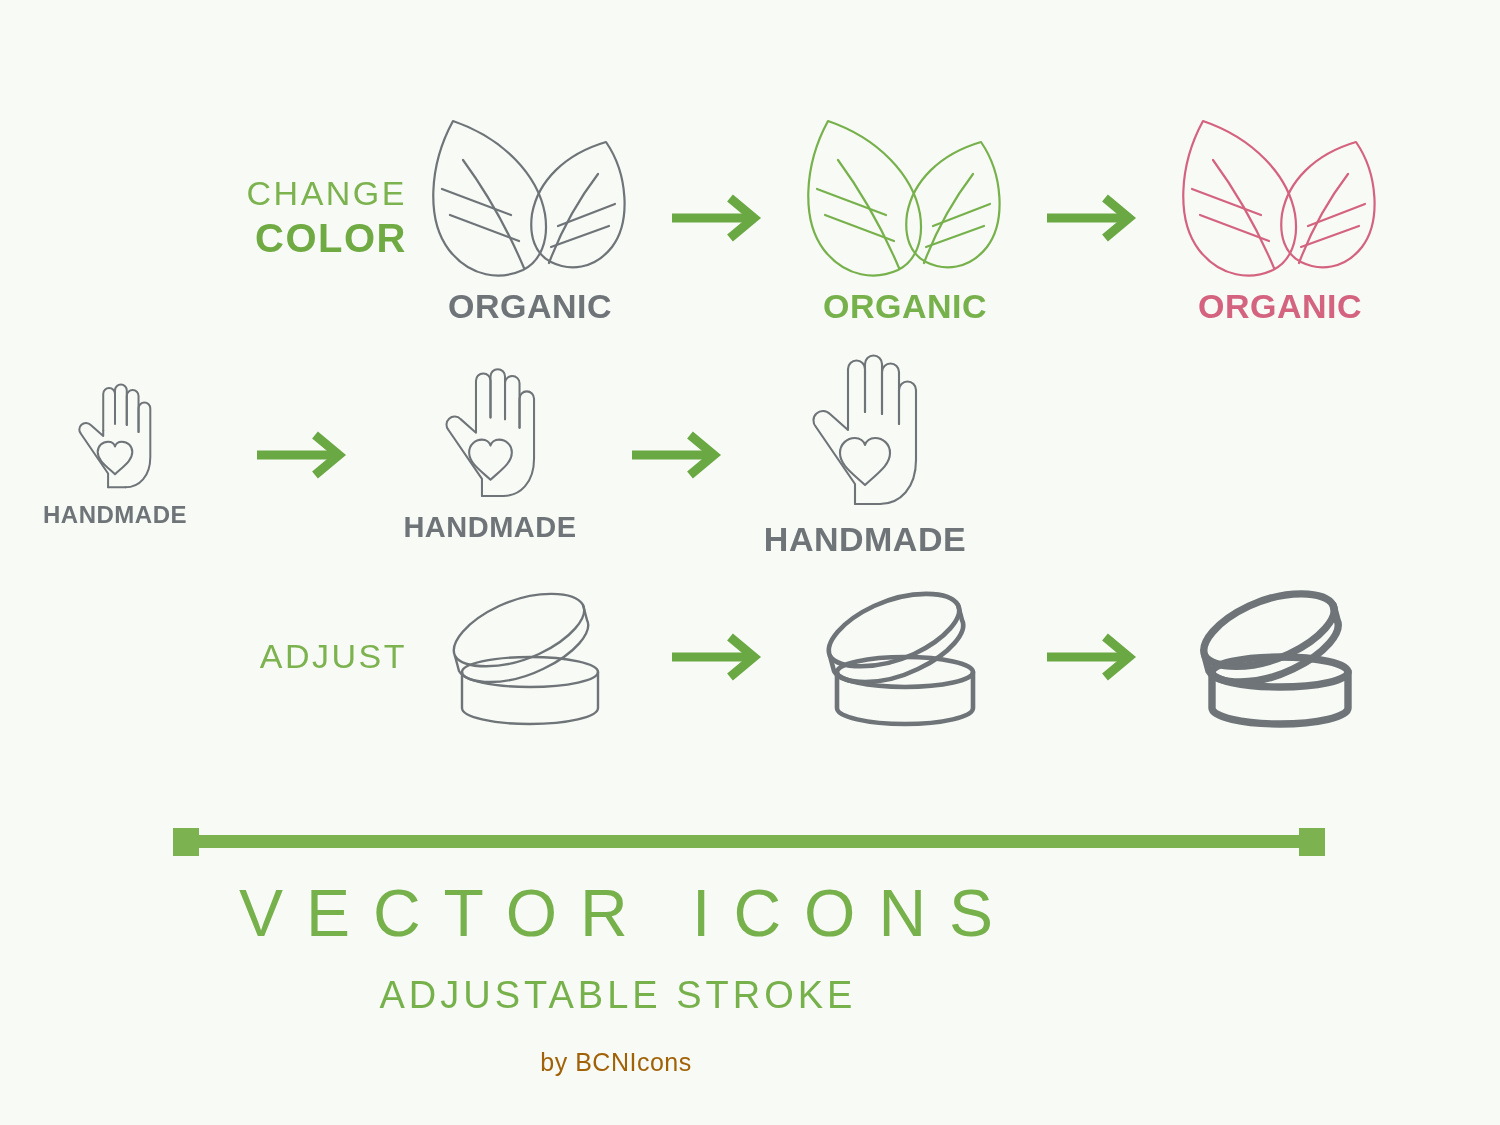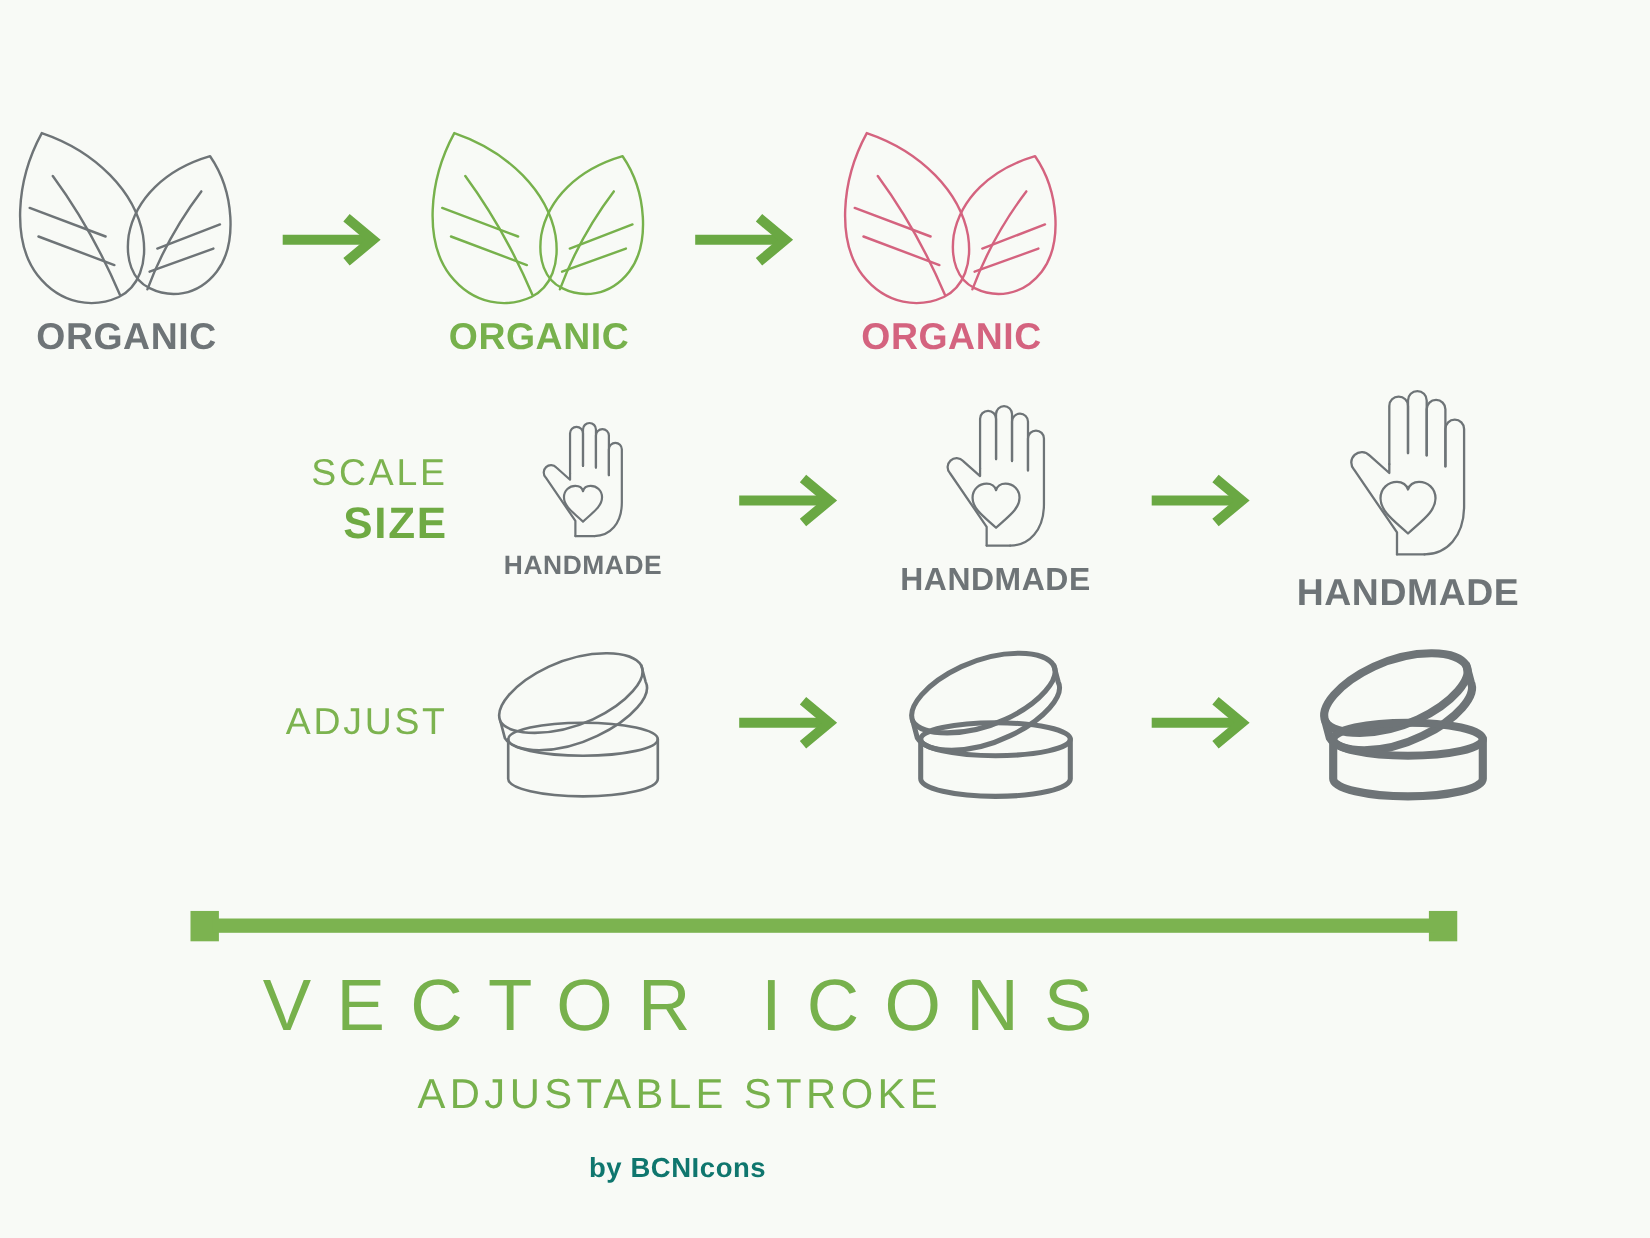--- a/index.html
+++ b/index.html
@@ -130,36 +130,40 @@
   #sub-title {
     color: #77b14c;
     font-size: 38px;
     font-weight: 300;
     letter-spacing: 4px;
     line-height: 1;
     margin: 30px 0 0 0;
     padding-left: 4px;
   }
   #byline {
-    color: #0f766e;
+    color: #a16207;
     font-size: 25px;
-    font-weight: 700;
+    font-weight: 400;
     letter-spacing: 0.5px;
     line-height: 1;
     margin: 36px 0 0 0;
   }
 
   svg { display: block; }
 </style>
 </head>
 <body>
 
 <div id="stage">
 
   <div class="row" id="row-color">
+    <div class="row-label">
+      <span class="lbl-top">CHANGE</span>
+      <span class="lbl-bottom">COLOR</span>
+    </div>
     <div class="row-items">
 
       <div class="cell">
         <span>
           <svg width="215" height="175" viewBox="0 0 215 175">
             <g fill="none" stroke="#6e7477" stroke-width="2.2" stroke-linecap="round" stroke-linejoin="round">
 
               <path d="M30 11 C6 55 3 110 26 140 C48 168 78 170 100 160 C118 151 126 130 122 104 C115 65 80 28 30 11 Z"></path>
 
               <path d="M40 50 C62 80 84 118 101 158"></path>
@@ -230,24 +234,20 @@
             </g>
           </svg>
         </span>
         <span class="icon-caption" style="color:#d4637f">ORGANIC</span>
       </div>
 
     </div>
   </div>
 
   <div class="row" id="row-size">
-    <div class="row-label">
-      <span class="lbl-top">SCALE</span>
-      <span class="lbl-bottom">SIZE</span>
-    </div>
     <div class="row-items">
 
       <div class="cell">
         <span>
           <svg width="90" height="111" viewBox="0 0 130 160">
             <g fill="none" stroke="#6e7477" stroke-width="2.9" stroke-linecap="round" stroke-linejoin="round">
 
               <path d="M48 70 L48 17 A8.5 8.5 0 0 1 65 17 L65 60"></path>
 
               <path d="M65 60 L65 12 A8.5 8.5 0 0 1 82 12 L82 62"></path>

